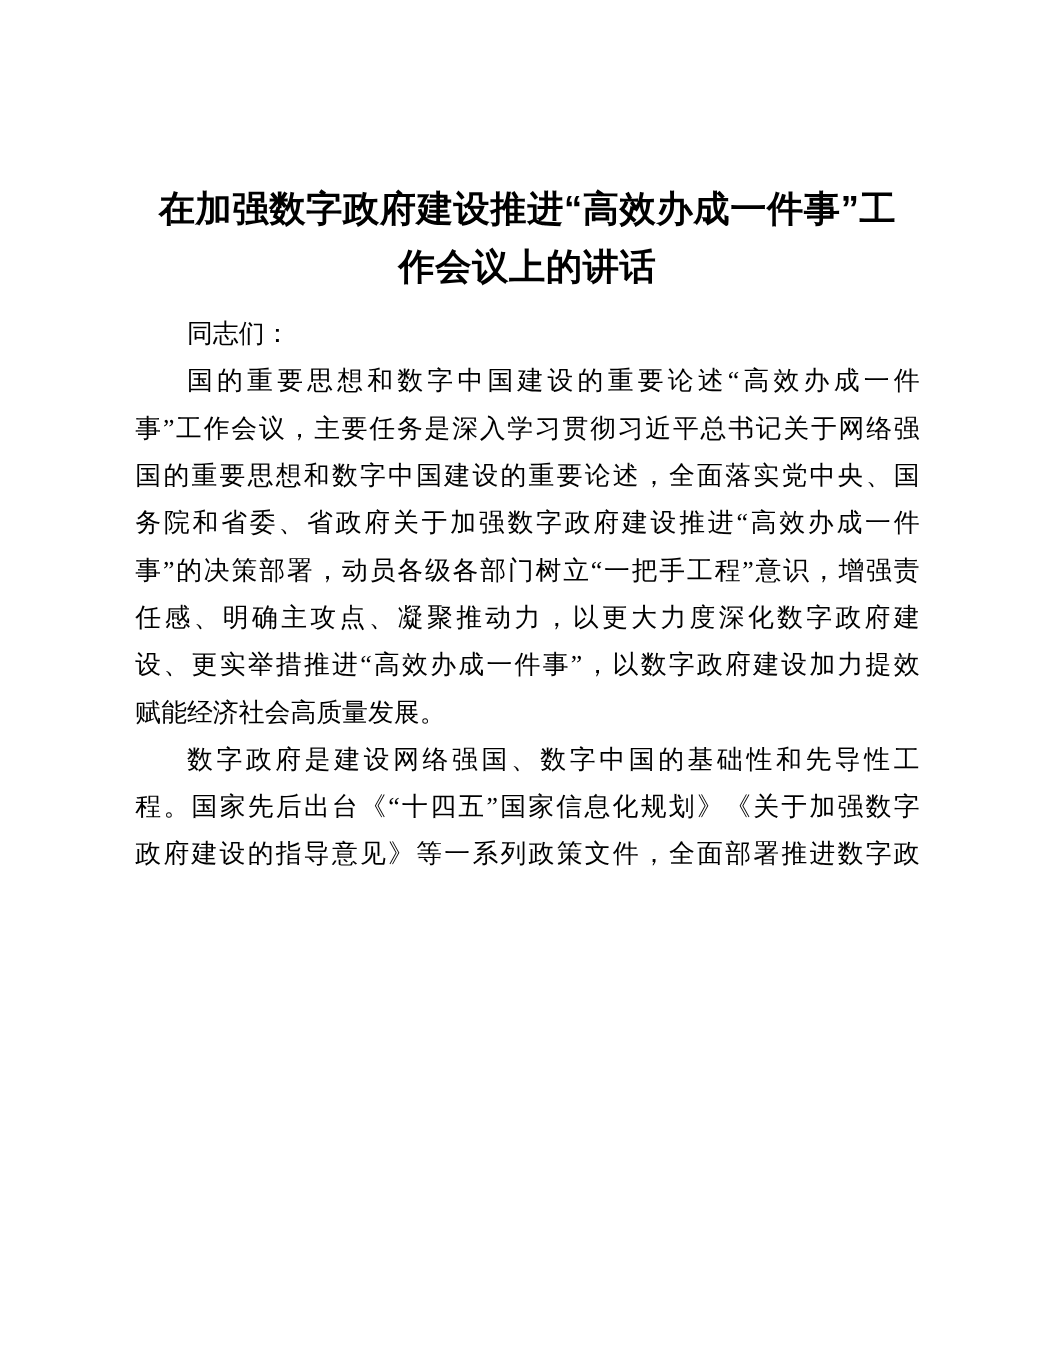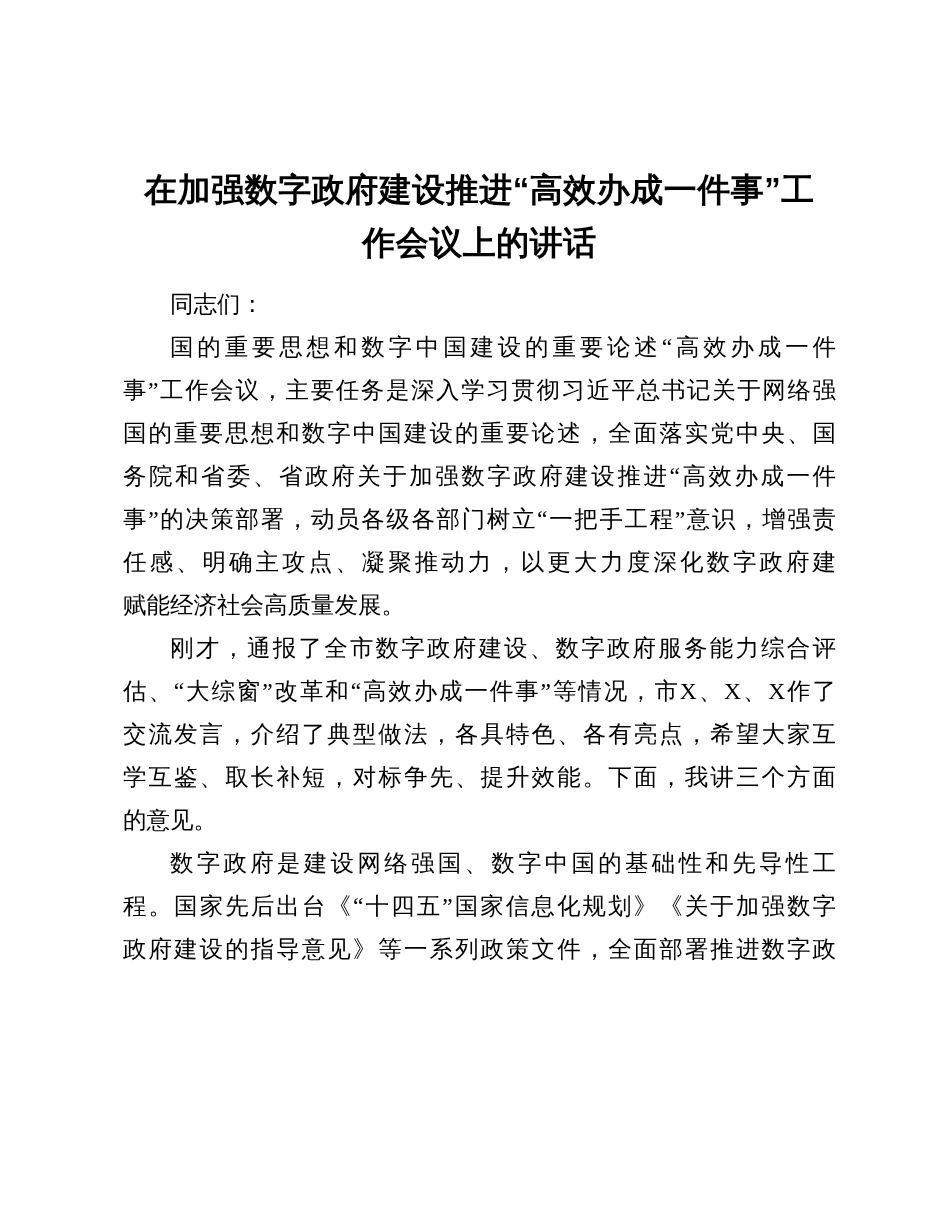--- a/index.html
+++ b/index.html
@@ -57,28 +57,22 @@
         <div class="para">
           <div class="line first last">同志们：</div>
         </div>
         <div class="para">
           <div class="line first">国的重要思想和数字中国建设的重要论述“高效办成一件</div>
           <div class="line">事”工作会议，主要任务是深入学习贯彻习近平总书记关于网络强</div>
           <div class="line">国的重要思想和数字中国建设的重要论述，全面落实党中央、国</div>
           <div class="line">务院和省委、省政府关于加强数字政府建设推进“高效办成一件</div>
           <div class="line">事”的决策部署，动员各级各部门树立“一把手工程”意识，增强责</div>
           <div class="line">任感、明确主攻点、凝聚推动力，以更大力度深化数字政府建</div>
+          <div class="line">设、更实举措推进“高效办成一件事”，以数字政府建设加力提效</div>
           <div class="line last">赋能经济社会高质量发展。</div>
-        </div>
-        <div class="para">
-          <div class="line first">刚才，通报了全市数字政府建设、数字政府服务能力综合评</div>
-          <div class="line">估、“大综窗”改革和“高效办成一件事”等情况，市X、X、X作了</div>
-          <div class="line">交流发言，介绍了典型做法，各具特色、各有亮点，希望大家互</div>
-          <div class="line">学互鉴、取长补短，对标争先、提升效能。下面，我讲三个方面</div>
-          <div class="line last">的意见。</div>
         </div>
         <div class="para">
           <div class="line first">数字政府是建设网络强国、数字中国的基础性和先导性工</div>
           <div class="line">程。国家先后出台《“十四五”国家信息化规划》《关于加强数字</div>
           <div class="line">政府建设的指导意见》等一系列政策文件，全面部署推进数字政</div>
         </div>
       </div>
   </div>
 </div>
 

